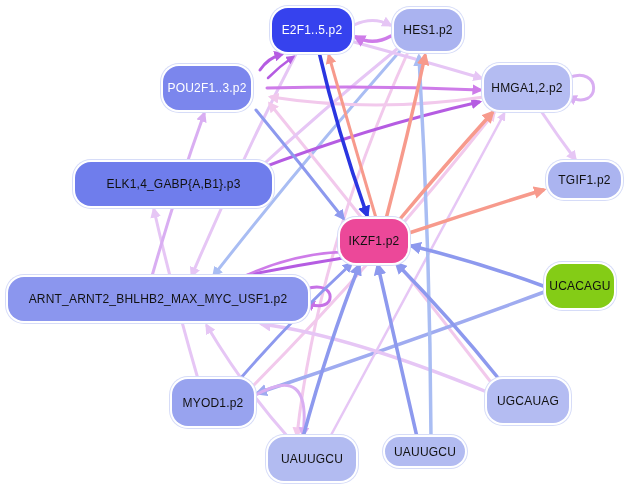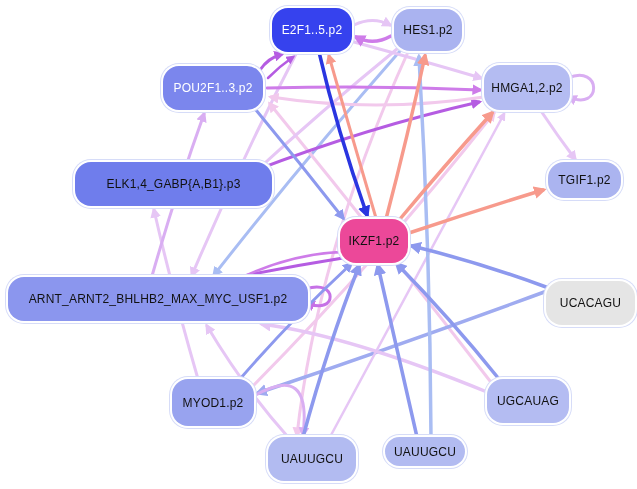--- a/index.html
+++ b/index.html
@@ -96,39 +96,39 @@
       <path d="M 499 379 Q 450 318 397 264" fill="none" stroke="#8d99ee" stroke-width="3.5" stroke-linecap="round" marker-end="url(#arw10)"></path>
       <path d="M 546 287 Q 478 262 412 246" fill="none" stroke="#8d99ee" stroke-width="3.5" stroke-linecap="round" marker-end="url(#arw10)"></path>
     </svg>
 
 <div class="node" style="left: 272px; top: 8px; width: 80px; height: 44px; background: rgb(54, 66, 238); color: rgb(255, 255, 255);">
       <span>E2F1..5.p2</span>
     </div>
     <div class="node" style="left: 394px; top: 9px; width: 68px; height: 42px; background: rgb(170, 179, 240); color: rgb(17, 17, 17);">
       <span>HES1.p2</span>
     </div>
-    <div class="node" style="left: 163px; top: 66px; width: 100px; height: 44px; background: rgb(123, 134, 237); color: rgb(255, 255, 255);">
+    <div class="node" style="left: 163px; top: 66px; width: 88px; height: 44px; background: rgb(123, 134, 237); color: rgb(255, 255, 255);">
       <span>POU2F1..3.p2</span>
     </div>
     <div class="node" style="left: 484px; top: 65px; width: 86px; height: 45px; background: rgb(180, 188, 242); color: rgb(17, 17, 17);">
       <span>HMGA1,2.p2</span>
     </div>
     <div class="node" style="left: 75px; top: 162px; width: 197px; height: 44px; background: rgb(111, 125, 236); color: rgb(17, 17, 17);">
       <span>ELK1,4_GABP{A,B1}.p3</span>
     </div>
     <div class="node" style="left: 548px; top: 162px; width: 73px; height: 36px; background: rgb(171, 180, 240); color: rgb(17, 17, 17);">
       <span>TGIF1.p2</span>
     </div>
     <div class="node" style="left: 340px; top: 219px; width: 68px; height: 44px; background: #ec4899; color: rgb(17, 17, 17);">
       <span>IKZF1.p2</span>
     </div>
     <div class="node" style="left: 8px; top: 277px; width: 300px; height: 44px; background: rgb(139, 150, 238); color: rgb(17, 17, 17); align-items: center;">
       <span>ARNT_ARNT2_BHLHB2_MAX_MYC_USF1.p2</span>
     </div>
-    <div class="node" style="left: 546px; top: 281px; width: 89px; height: 44px; background: #e5e5e5; color: rgb(17, 17, 17);">
+    <div class="node" style="left: 546px; top: 264px; width: 68px; height: 44px; background: #84cc16; color: rgb(17, 17, 17);">
       <span>UCACAGU</span>
     </div>
     <div class="node" style="left: 172px; top: 379px; width: 82px; height: 47px; background: rgb(152, 163, 239); color: rgb(17, 17, 17);">
       <span>MYOD1.p2</span>
     </div>
     <div class="node" style="left: 487px; top: 379px; width: 82px; height: 44px; background: rgb(180, 188, 242); color: rgb(17, 17, 17);">
       <span>UGCAUAG</span>
     </div>
     <div class="node" style="left: 268px; top: 437px; width: 88px; height: 44px; background: rgb(178, 187, 241); color: rgb(17, 17, 17);">
       <span>UAUUGCU</span>

